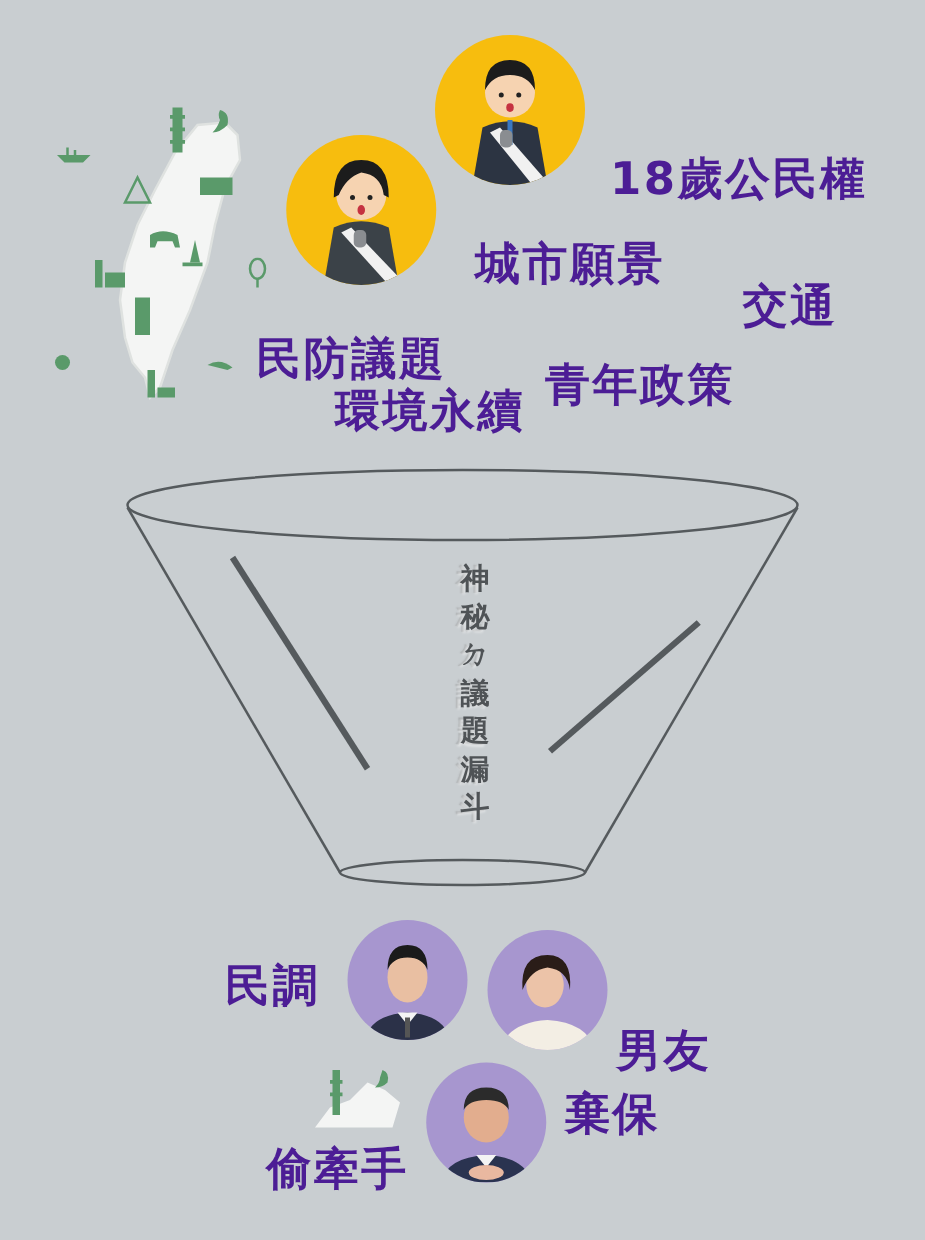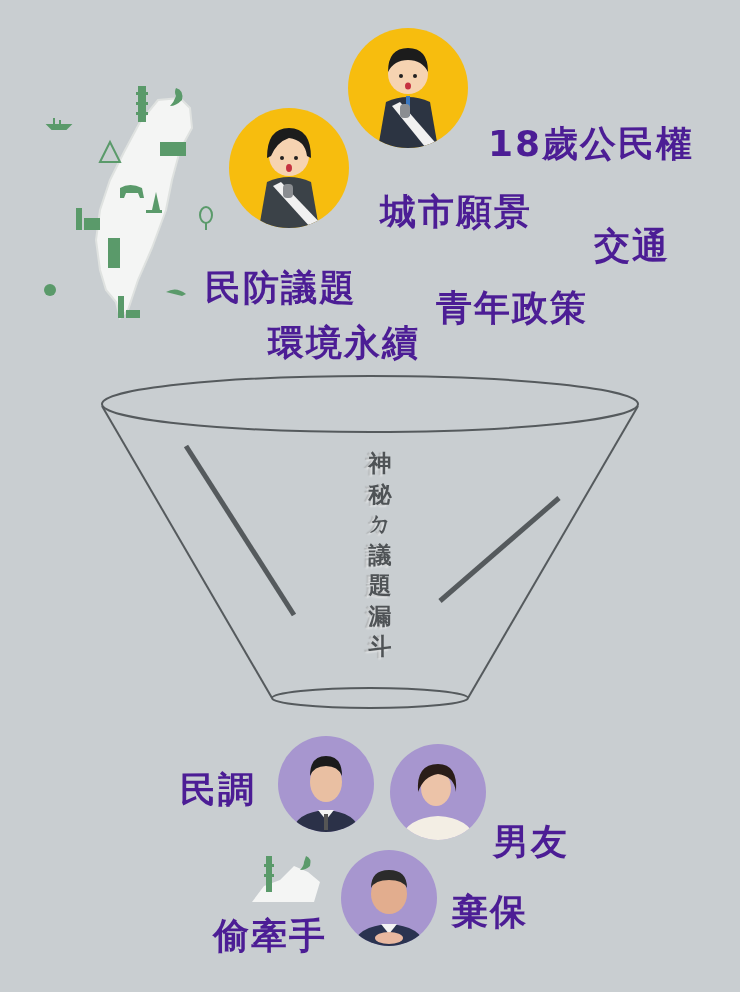--- a/index.html
+++ b/index.html
@@ -103,21 +103,21 @@
     <rect x="58" y="68" width="4" height="20" fill="#3a78c2"></rect>
     <rect x="52" y="76" width="10" height="14" rx="4" fill="#8a8d91"></rect>
   </svg>
 </div>
 
 <div class="topic" style="left:488px;top:126px;">18歲公民權</div>
 <div class="topic" style="left:380px;top:194px;">城市願景</div>
 <div class="topic" style="left:594px;top:228px;text-align:center;">交通</div>
 <div class="topic" style="left:205px;top:258px;margin-top:12px;">民防議題</div>
 <div class="topic" style="left:436px;top:290px;font-family:Liberation Serif, serif;">青年政策</div>
-<div class="topic" style="left:268px;top:312px;margin-top:13px;">環境永續</div>
+<div class="topic" style="left:268px;top:312px;">環境永續</div>
 
 <svg class="abs" style="left:0;top:0" width="740" height="720" viewBox="0 0 740 720">
   <ellipse cx="370" cy="404" rx="268" ry="28" fill="none" stroke="#555a5d" stroke-width="2"></ellipse>
   <line x1="102" y1="406" x2="272" y2="698" stroke="#555a5d" stroke-width="2"></line>
   <line x1="638" y1="406" x2="468" y2="698" stroke="#555a5d" stroke-width="2"></line>
   <ellipse cx="370" cy="698" rx="98" ry="10" fill="none" stroke="#555a5d" stroke-width="2"></ellipse>
   <line x1="186" y1="446" x2="294" y2="615" stroke="#555a5d" stroke-width="5"></line>
   <line x1="559" y1="498" x2="440" y2="601" stroke="#555a5d" stroke-width="5"></line>
 </svg>
 <div class="funnel-label">
@@ -159,14 +159,14 @@
 <svg class="abs" style="left:250px;top:852px" width="80" height="52" viewBox="0 0 80 52">
   <path d="M2 50 L14 34 L30 28 L44 14 L58 20 L70 30 L64 50 Z" fill="#f4f5f4"></path>
   <rect x="16" y="4" width="6" height="36" fill="#5a9a6a"></rect>
   <rect x="14" y="12" width="10" height="3" fill="#5a9a6a"></rect>
   <rect x="14" y="22" width="10" height="3" fill="#5a9a6a"></rect>
   <path d="M56 4 q6 2 4 10 q-4 4 -10 4 q4 -4 4 -8z" fill="#5a9a6a"></path>
 </svg>
 
 <div class="topic" style="left:180px;top:772px;text-align:center;">民調</div>
 <div class="topic" style="left:493px;top:824px;">男友</div>
-<div class="topic" style="left:452px;top:874px;margin-top:20px;">棄保</div>
+<div class="topic" style="left:452px;top:874px;">棄保</div>
 <div class="topic" style="left:213px;top:918px;text-align:center;">偷牽手</div>
 
 </body></html>

